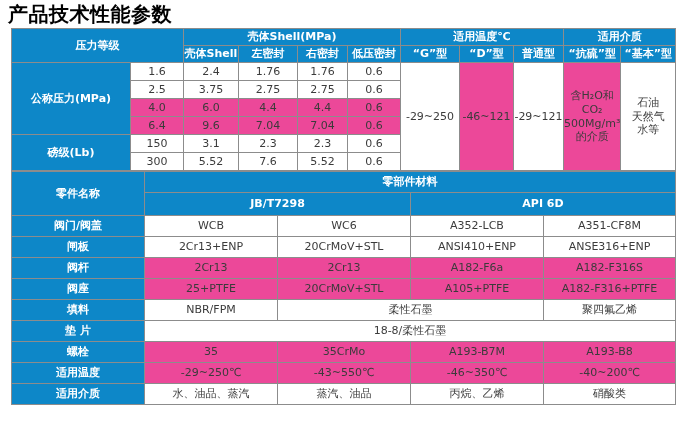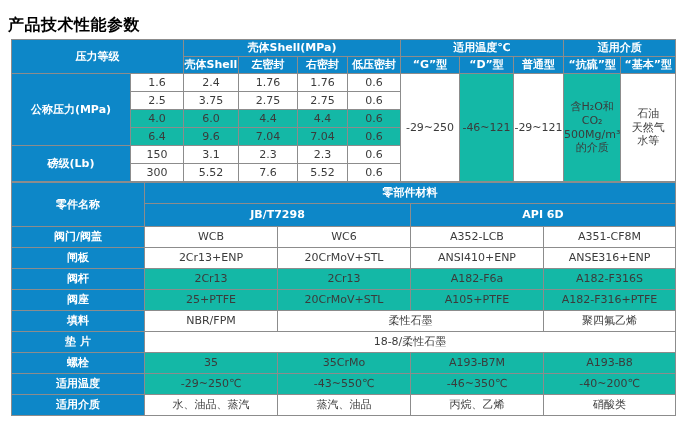--- a/index.html
+++ b/index.html
@@ -2,36 +2,36 @@
 <html><head>
 <meta charset="utf-8">
 <style>
   html,body{margin:0;padding:0;}
   body{
     width:680px;height:437px;background:#ffffff;
     font-family:"DejaVu Sans","Liberation Sans",sans-serif;
     color:#3b3b3b;overflow:hidden;
   }
   .section-title{
-    font-size:16px;font-weight:bold;color:#000;
-    margin:16px 0 5px 8px;line-height:18px;letter-spacing:0.5px;
+    font-size:20px;font-weight:bold;color:#000;
+    margin:5px 0 5px 8px;line-height:18px;letter-spacing:0.5px;
   }
   table{
     border-collapse:collapse;table-layout:fixed;
     margin-left:11px;
   }
   td,th{
     border:1px solid #8c8c8c;
     font-size:11px;font-weight:normal;
     text-align:center;vertical-align:middle;
     padding:0;line-height:1.25;
     overflow:hidden;
   }
   .hd{background:#0d87c8;color:#ffffff;font-weight:bold;}
-  .stripe{background:#14b8a6;}
+  .stripe{background:#ec4899;}
   .ml{white-space:pre-line;}
   #t1 tr.h{height:17px;}
   #t1 tr.b{height:18px;}
   #t2 tr.h1{height:21px;}
   #t2 tr.h2{height:23px;}
   #t2 tr.b{height:21px;}
 </style>
 </head>
 <body>
 

